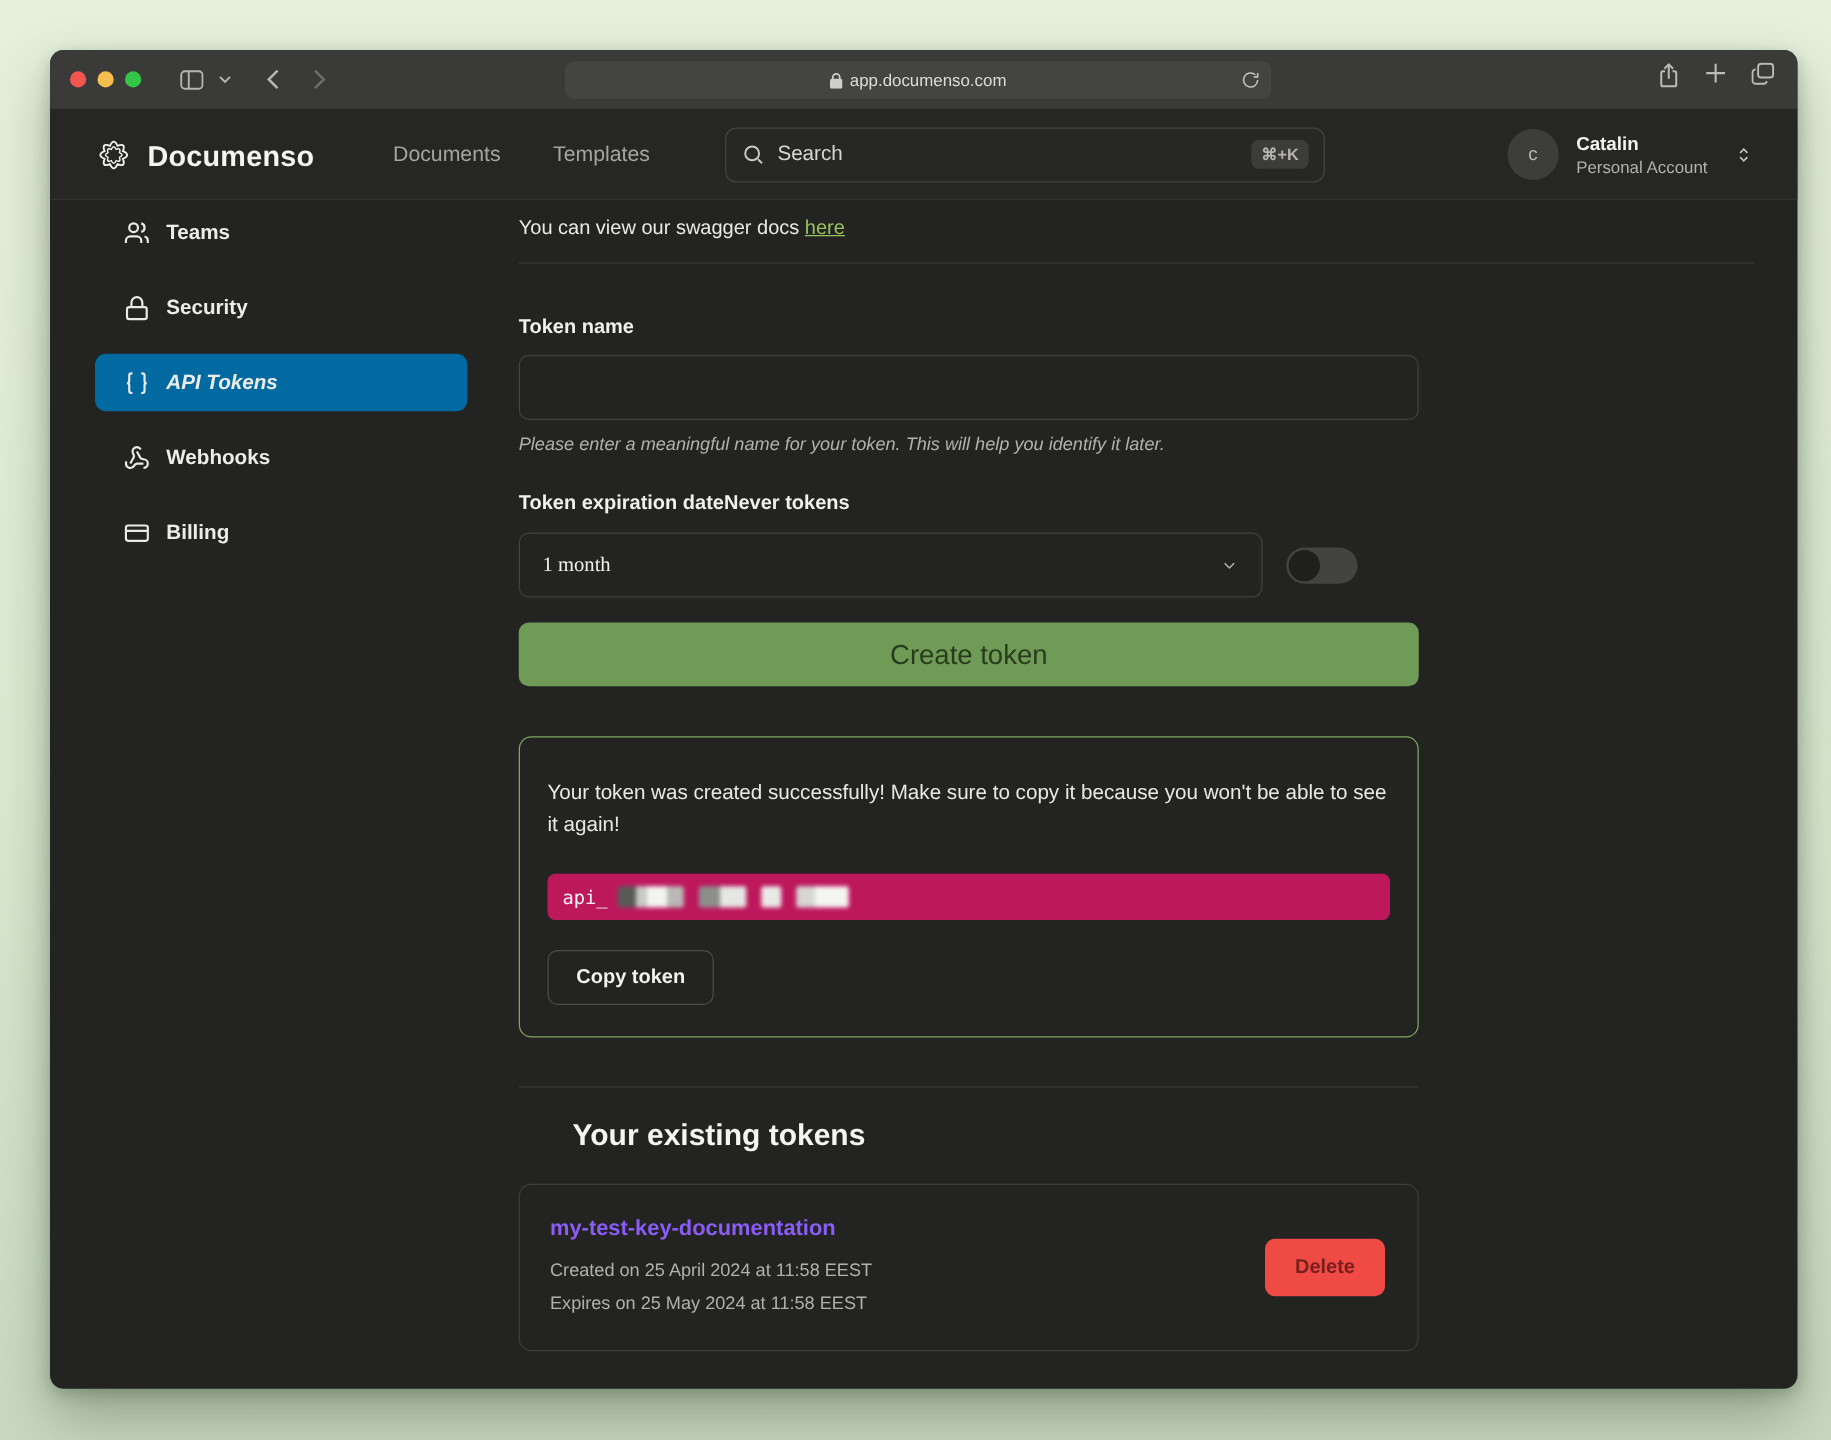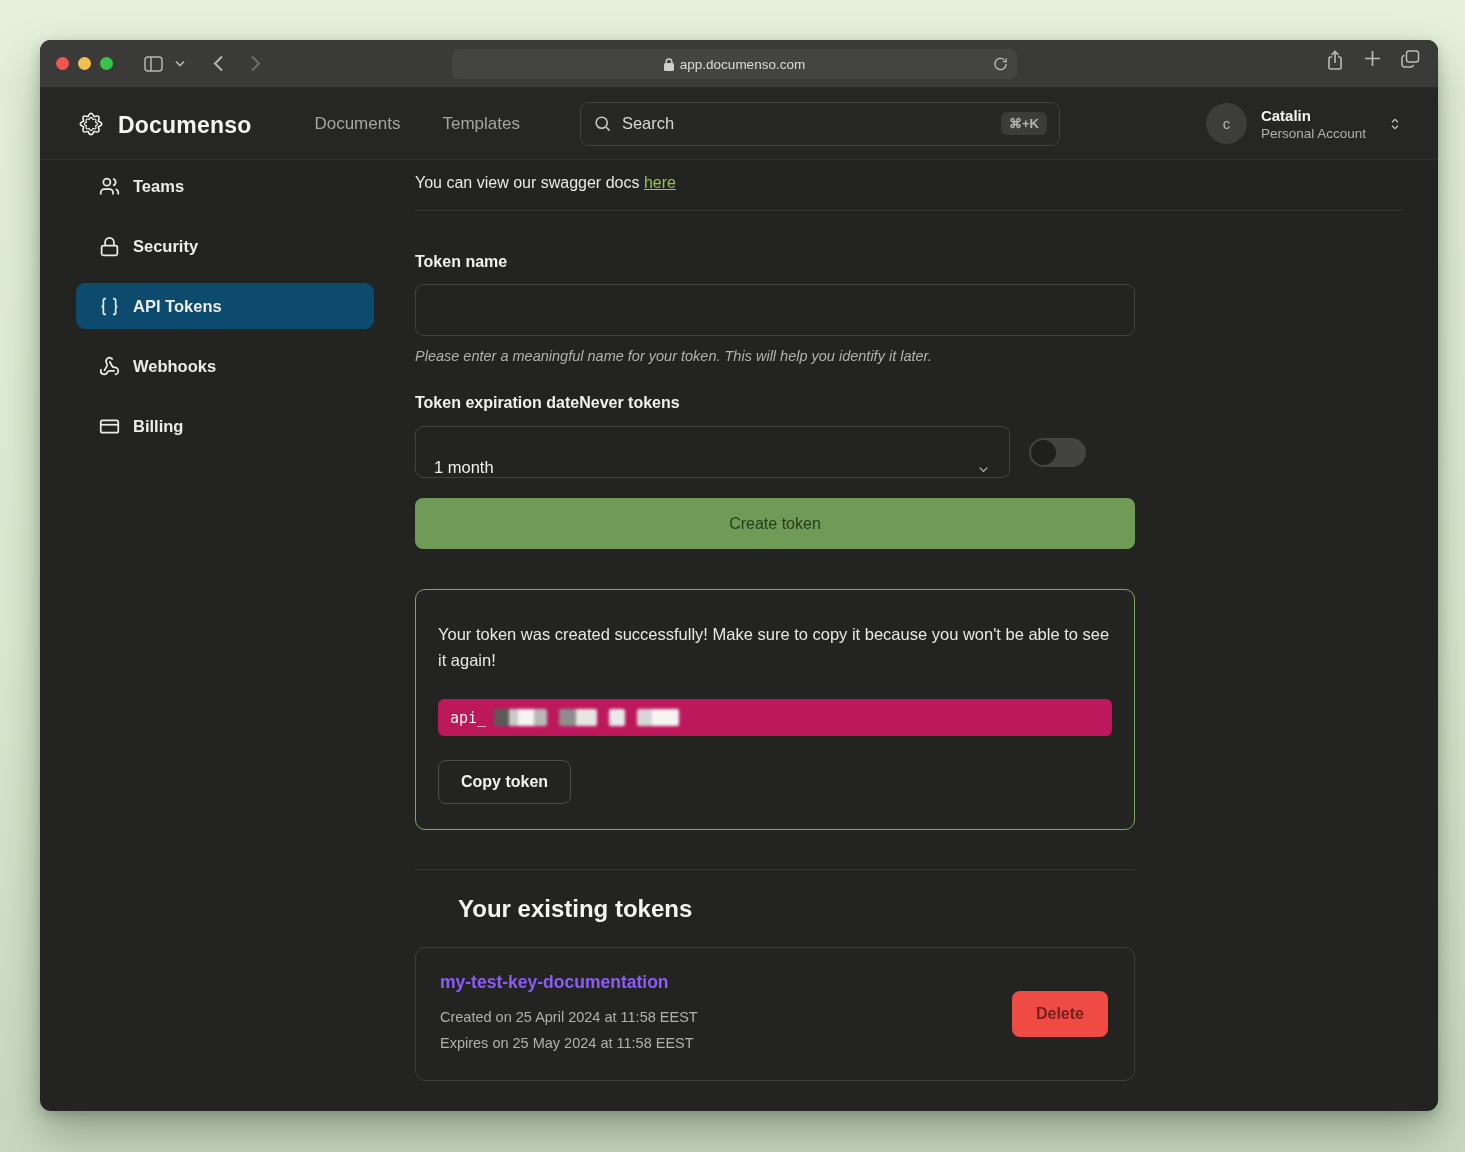--- a/index.html
+++ b/index.html
@@ -74,58 +74,59 @@
   
   .app-body { display: flex; height: calc(100% - 120px); }
   .sidebar { width: 335px; padding: 3px 0 0 36px; flex-shrink: 0; }
   .side-item {
     width: 298px; height: 46px; margin-bottom: 14px;
     display: flex; align-items: center; gap: 13px;
     padding-left: 23px; border-radius: 9px;
     color: #ececea; font-size: 16.5px; font-weight: 600;
     cursor: default;
   }
-  .side-item.active { background: #0c4a6e; }
+  .side-item.active { background: #0369a1; font-style: italic; }
   .side-item .icn { display: flex; color: #e9e9e7; }
   .main { flex: 1; padding: 0 35px 0 40px; }
   .form-col { width: 720px; }
   .swagger { margin-top: 14px; font-size: 16px; color: #e9e9e7; }
   .swagger a { color: #98c35c; font-weight: 500; }
   .divider { border: none; border-top: 1px solid rgba(255,255,255,.09); margin: 18px 0 0 0; }
   .field-label { font-size: 16px; font-weight: 600; color: #f0f0ee; }
   .lbl-token-name { margin-top: 42px; }
   .text-input {
     margin-top: 13px; width: 720px; height: 52px;
     background: transparent; border: 1px solid #414140; border-radius: 8px;
     color: #f0f0ee; font-size: 16px; padding: 0 16px;
     font-family: "Liberation Sans", sans-serif;
   }
   .helper { margin-top: 12px; font-size: 14.5px; font-style: italic; color: #b2b1ad; }
   .exp-row { margin-top: 30px; display: flex; justify-content: flex-start; align-items: flex-start; width: 720px; }
   .select-row { margin-top: 14px; display: flex; align-items: center; width: 720px; }
   .select {
     width: 595px; height: 52px;
     border: 1px solid #414140; border-radius: 8px;
-    display: flex; align-items: flex-end; justify-content: space-between;
+    display: flex; align-items: center; justify-content: space-between;
     padding: 0 18px; color: #f0f0ee; font-size: 16.5px; font-weight: 500;
     cursor: pointer;
+    font-family: Liberation Serif, serif;
   }
   .select .chev { color: #b5b4b1; }
   .switch {
     margin-left: 19px; width: 57px; height: 29px; border-radius: 15px;
     background: #434341; position: relative; cursor: pointer;
   }
   .switch .knob {
     position: absolute; left: 2px; top: 2px;
     width: 25px; height: 25px; border-radius: 50%; background: #1f1f1e;
   }
   .create-btn {
     margin-top: 20px; width: 720px; height: 51px;
     background: #6f9b57; border: none; border-radius: 8px;
-    color: #273c1d; font-size: 16px; font-weight: 500; cursor: pointer;
+    color: #273c1d; font-size: 22px; font-weight: 500; cursor: pointer;
     font-family: "Liberation Sans", sans-serif;
   }
   .success-box {
     margin-top: 40px; width: 720px;
     border: 1px solid #7fa85f; border-radius: 10px;
     padding: 32px 22px 25px 22px;
   }
   .success-msg { font-size: 16.5px; color: #e8e8e6; line-height: 1.55; max-width: 680px; }
   .token-field {
     margin-top: 26px; height: 37px; border-radius: 6px;

